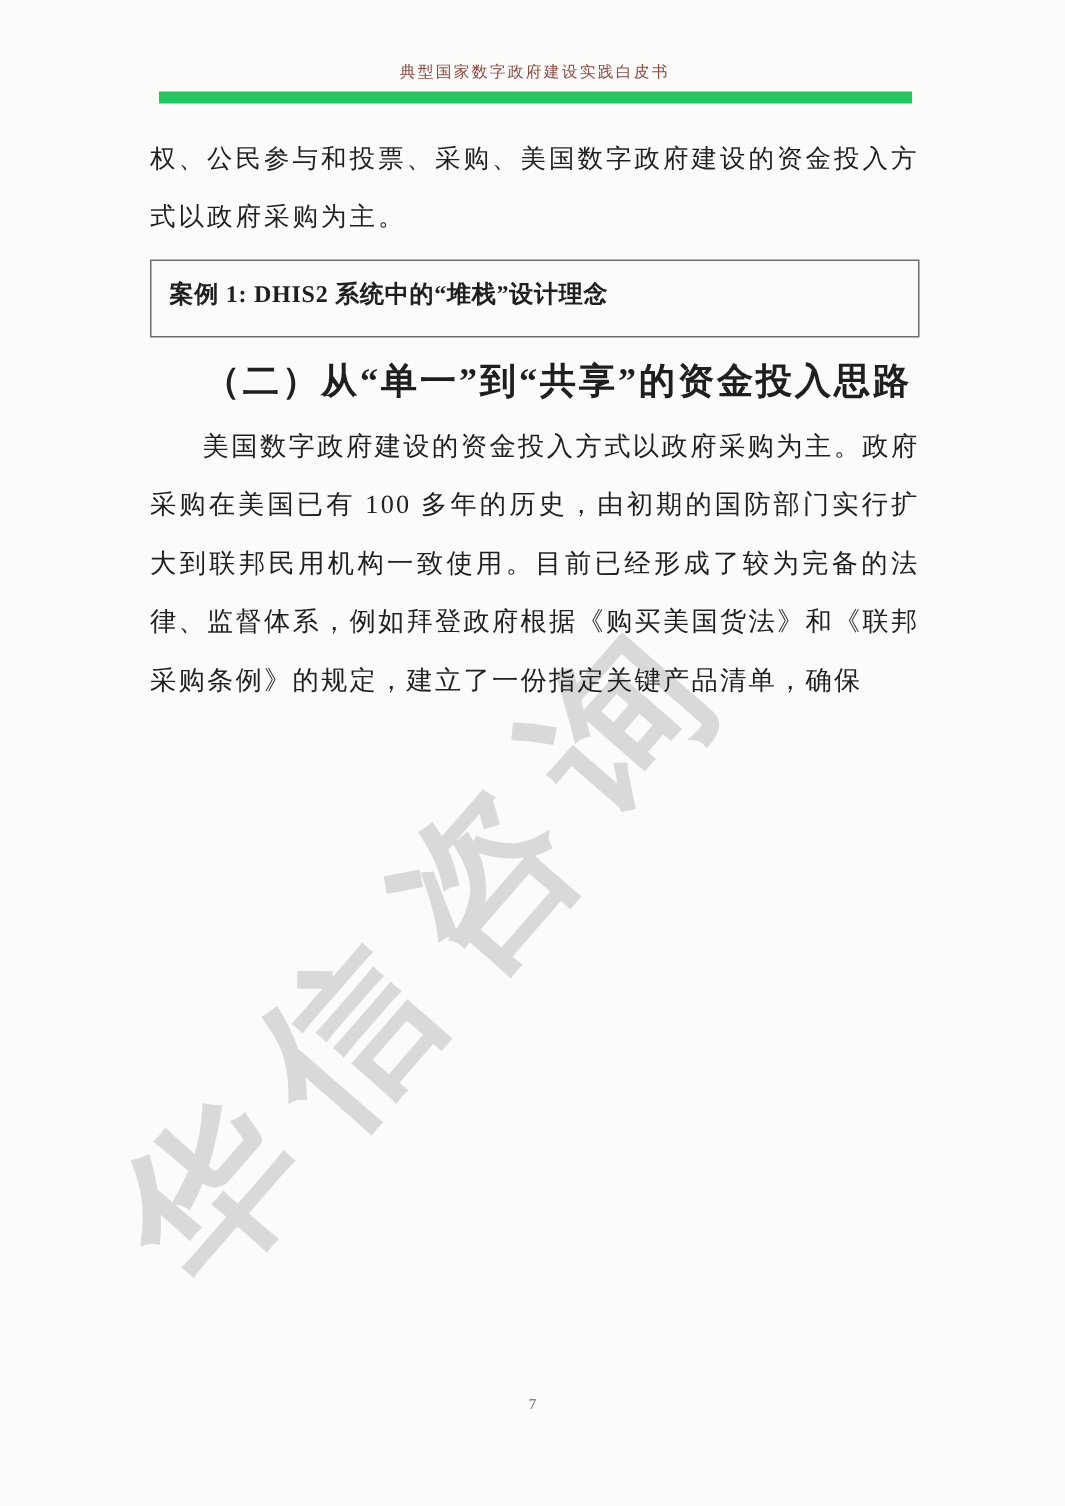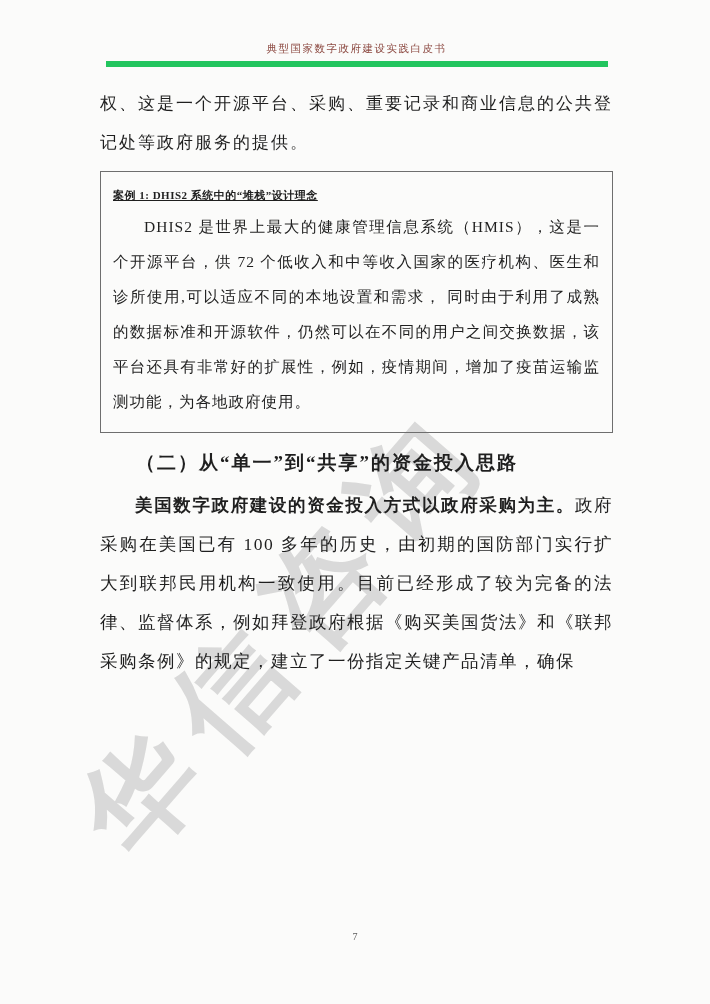--- a/index.html
+++ b/index.html
@@ -24,21 +24,21 @@
     white-space: nowrap;
     color: rgba(168, 168, 168, 0.40);
     z-index: 0;
     user-select: none;
   }
   .content { position: relative; z-index: 1; padding: 0 97px 0 100px; }
   .doc-header {
     margin: 38px auto 0;
     width: 502px;
     text-align: center;
-    border-bottom: 6px solid #22c55e;
+    border-bottom: 8px solid #22c55e;
     padding-bottom: 5px;
   }
   .doc-header .title {
     font-size: 10.5px;
     letter-spacing: 1.5px;
     color: #8d4a42;
   }
   .intro {
     margin: 17px 0 0;
     font-size: 17px;
@@ -47,54 +47,53 @@
     text-align: justify;
     text-justify: inter-ideograph;
   }
   .case-box {
     margin-top: 9px;
     border: 1px solid #6e6e6e;
     padding: 9px 12px 13px 12px;
     background: transparent;
   }
   .case-box .box-title {
-    font-size: 11px;
+    font-size: 16px;
     font-weight: 700;
     line-height: 28px;
     letter-spacing: 0.5px;
     margin: 0;
-    text-decoration: underline;
   }
   .case-box p.box-para {
     margin: 0;
     font-size: 15.5px;
     line-height: 35px;
     letter-spacing: 1px;
     text-indent: 2em;
     text-align: justify;
     text-justify: inter-ideograph;
   }
   .section-heading {
     margin: 14px 0 0;
     padding-left: 36px;
-    font-size: 19px;
+    font-size: 24px;
     font-weight: 700;
     letter-spacing: 2px;
     line-height: 32px;
   }
   .body-para {
     margin: 7px 0 0;
     font-size: 17.5px;
     line-height: 39px;
     letter-spacing: 1.5px;
     text-indent: 2em;
     text-align: justify;
     text-justify: inter-ideograph;
   }
-  .body-para .lead { font-weight: 700; }
+  .body-para .lead { font-weight: 400; }
   .page-number {
     position: absolute;
     left: 0; right: 0;
     bottom: 62px;
     text-align: center;
     font-size: 10px;
     color: #5c5c5c;
     z-index: 1;
   }
 </style>
@@ -104,25 +103,24 @@
 <div class="page">
 
   <div class="watermark">华信咨询</div>
 
   <div class="content">
 
     <div class="doc-header">
       <span class="title">典型国家数字政府建设实践白皮书</span>
     </div>
 
-    <p class="intro">权、这是一个开源平台、采购、重要记录和商业信息的公共登记处等政府服务的提供。</p>
+    <p class="intro">权、公民参与和投票、采购、美国数字政府建设的资金投入方式以政府采购为主。</p>
 
     <div class="case-box">
       <p class="box-title">案例 1: DHIS2 系统中的“堆栈”设计理念</p>
-      <p class="box-para">DHIS2 是世界上最大的健康管理信息系统（HMIS），这是一个开源平台，供 72 个低收入和中等收入国家的医疗机构、医生和诊所使用,可以适应不同的本地设置和需求， 同时由于利用了成熟的数据标准和开源软件，仍然可以在不同的用户之间交换数据，该平台还具有非常好的扩展性，例如，疫情期间，增加了疫苗运输监测功能，为各地政府使用。</p>
     </div>
 
     <p class="section-heading">（二）从“单一”到“共享”的资金投入思路</p>
 
     <p class="body-para"><span class="lead">美国数字政府建设的资金投入方式以政府采购为主。</span><span>政府采购在美国已有 100 多年的历史，由初期的国防部门实行扩大到联邦民用机构一致使用。目前已经形成了较为完备的法律、监督体系，例如拜登政府根据《购买美国货法》和《联邦采购条例》的规定，建立了一份指定关键产品清单，确保</span></p>
 
   </div>
 
   <div class="page-number">7</div>
 

